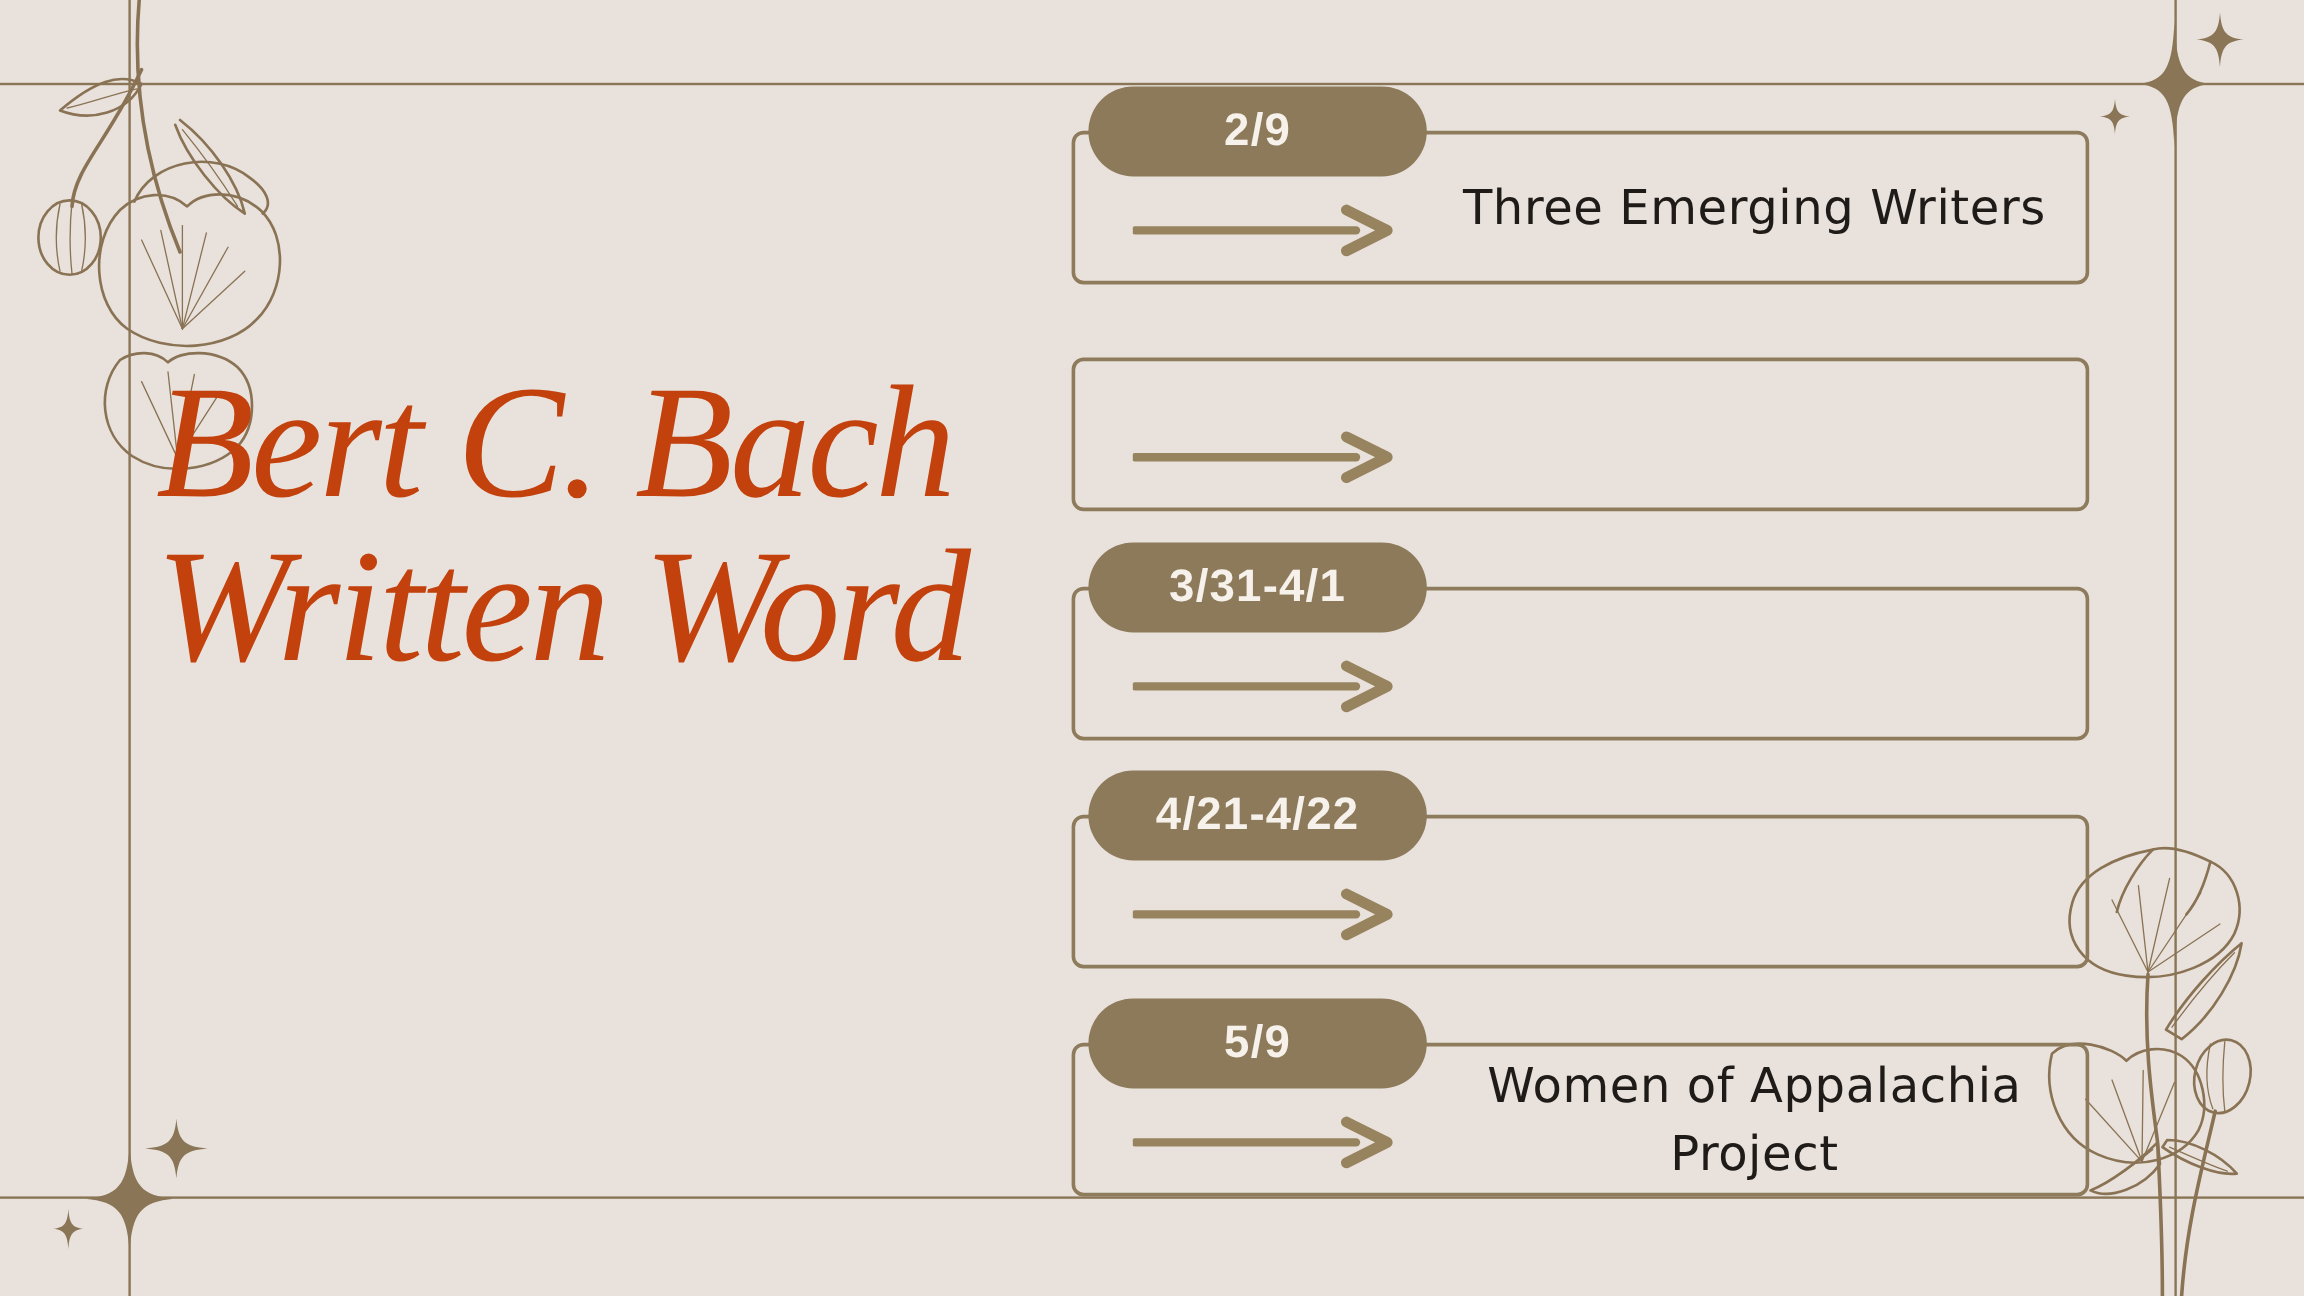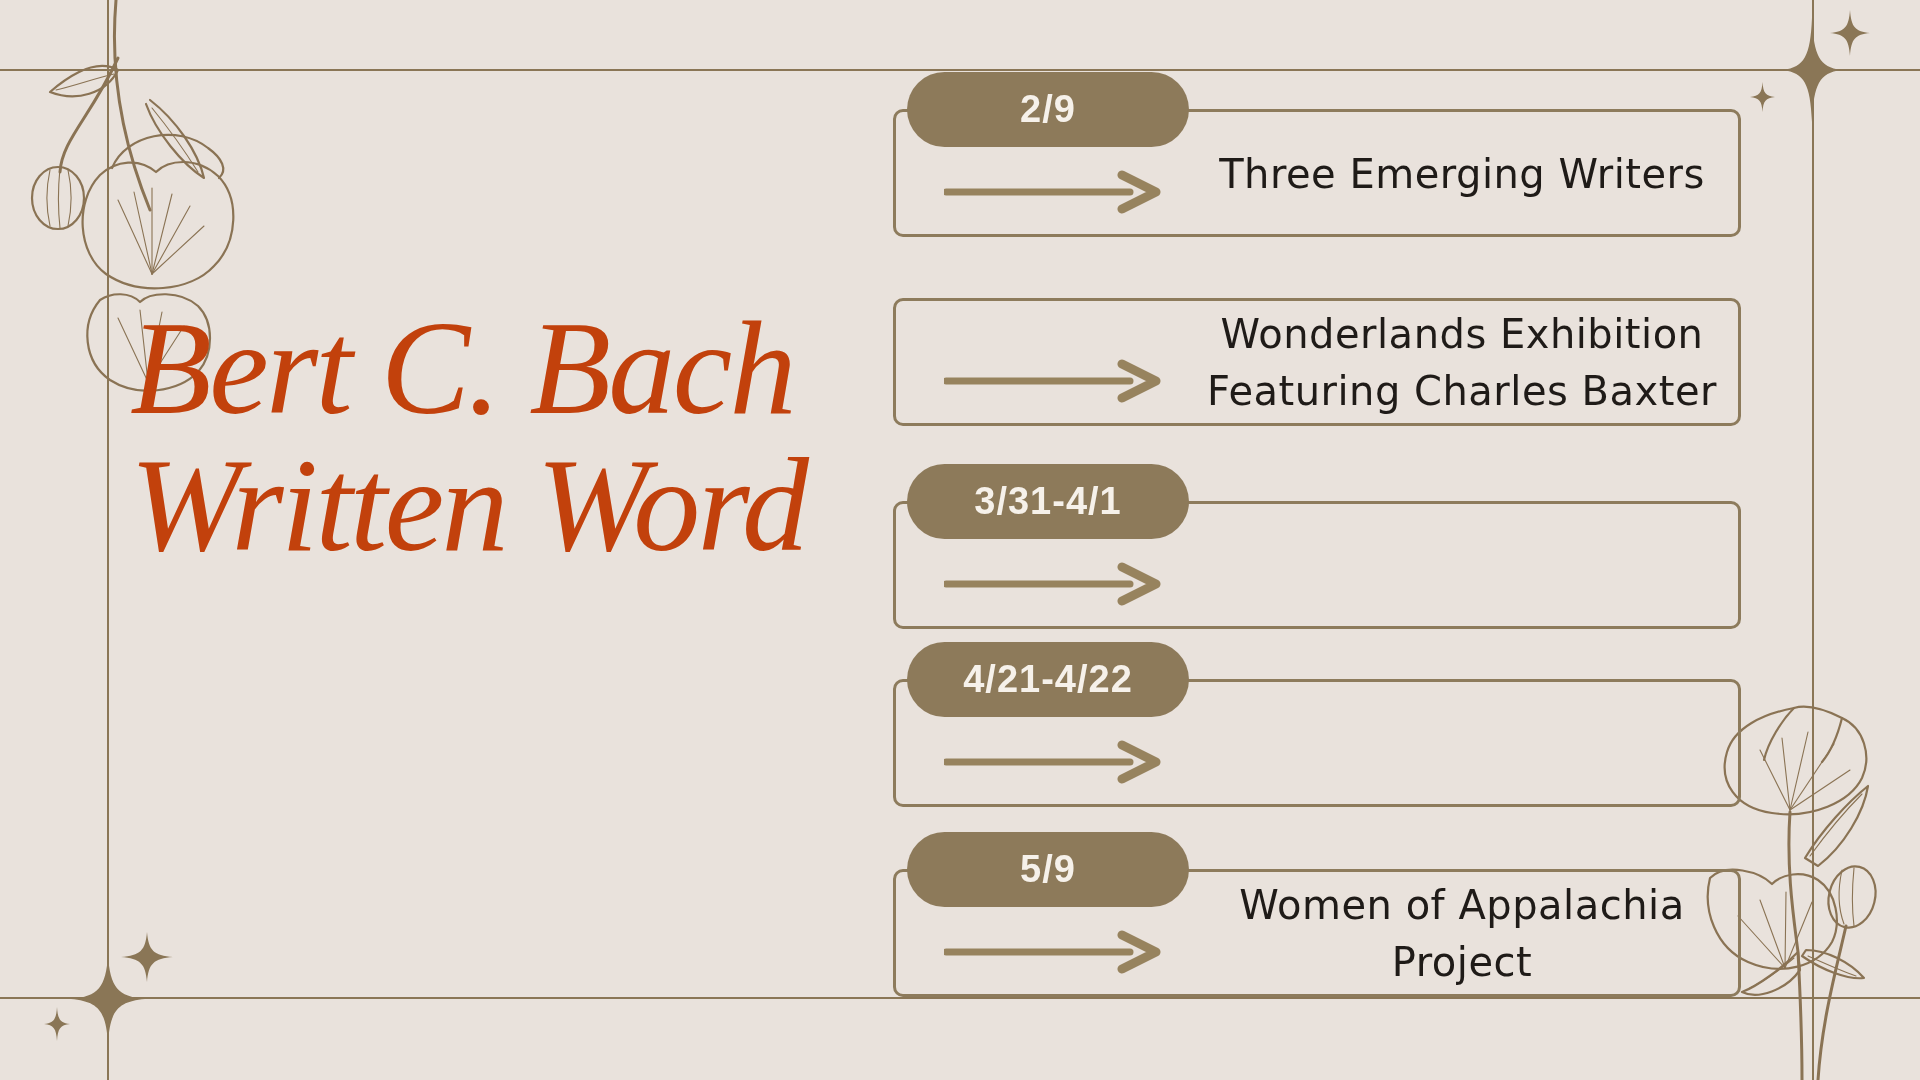--- a/index.html
+++ b/index.html
@@ -22,21 +22,21 @@
     font-size:134px;line-height:1.02;letter-spacing:-0.02em;color:#c2410c;
     white-space:nowrap;
   }
   .title span{display:block;}
 
   
   .card{
     position:absolute;left:893px;width:848px;height:128px;
     border:3px solid #8d7b5c;border-radius:10px;box-sizing:border-box;
   }
-  .card.c0{top:109px}.card.c1{top:298px}.card.c2{top:501px}.card.c3{top:679px}.card.c4{top:869px}
+  .card.c0{top:109px}.card.c1{top:298px}.card.c2{top:489px}.card.c3{top:679px}.card.c4{top:869px}
   .pill{
     position:absolute;left:11px;top:-40px;width:282px;height:75px;
     background:#8d7a5a;border-radius:38px;
     display:flex;align-items:center;justify-content:center;
     color:#f6f1ea;font-family:"Liberation Sans",sans-serif;
     font-weight:bold;font-size:38px;letter-spacing:1px;
   }
   .arrow{position:absolute;left:48px;top:58px;}
   .event-name{
     position:absolute;left:298px;right:8px;top:0;bottom:0;
@@ -146,21 +146,20 @@
       <path d="M178,5 L212,22 L178,39" stroke="#97835e" stroke-width="9" stroke-linecap="round" stroke-linejoin="round" fill="none"></path>
     </svg>
     <div class="event-name">Three Emerging Writers</div>
   </div>
 
   <div class="card c1">
     <svg class="arrow" width="230" height="44" viewBox="0 0 230 44">
       <path d="M2,22 L186,22" stroke="#97835e" stroke-width="7" stroke-linecap="round" fill="none"></path>
       <path d="M178,5 L212,22 L178,39" stroke="#97835e" stroke-width="9" stroke-linecap="round" stroke-linejoin="round" fill="none"></path>
     </svg>
-    <div class="event-name">Wonderlands Exhibition Featuring Charles Baxter</div>
   </div>
 
   <div class="card c2">
     <div class="pill">3/31-4/1</div>
     <svg class="arrow" width="230" height="44" viewBox="0 0 230 44">
       <path d="M2,22 L186,22" stroke="#97835e" stroke-width="7" stroke-linecap="round" fill="none"></path>
       <path d="M178,5 L212,22 L178,39" stroke="#97835e" stroke-width="9" stroke-linecap="round" stroke-linejoin="round" fill="none"></path>
     </svg>
   </div>
 

